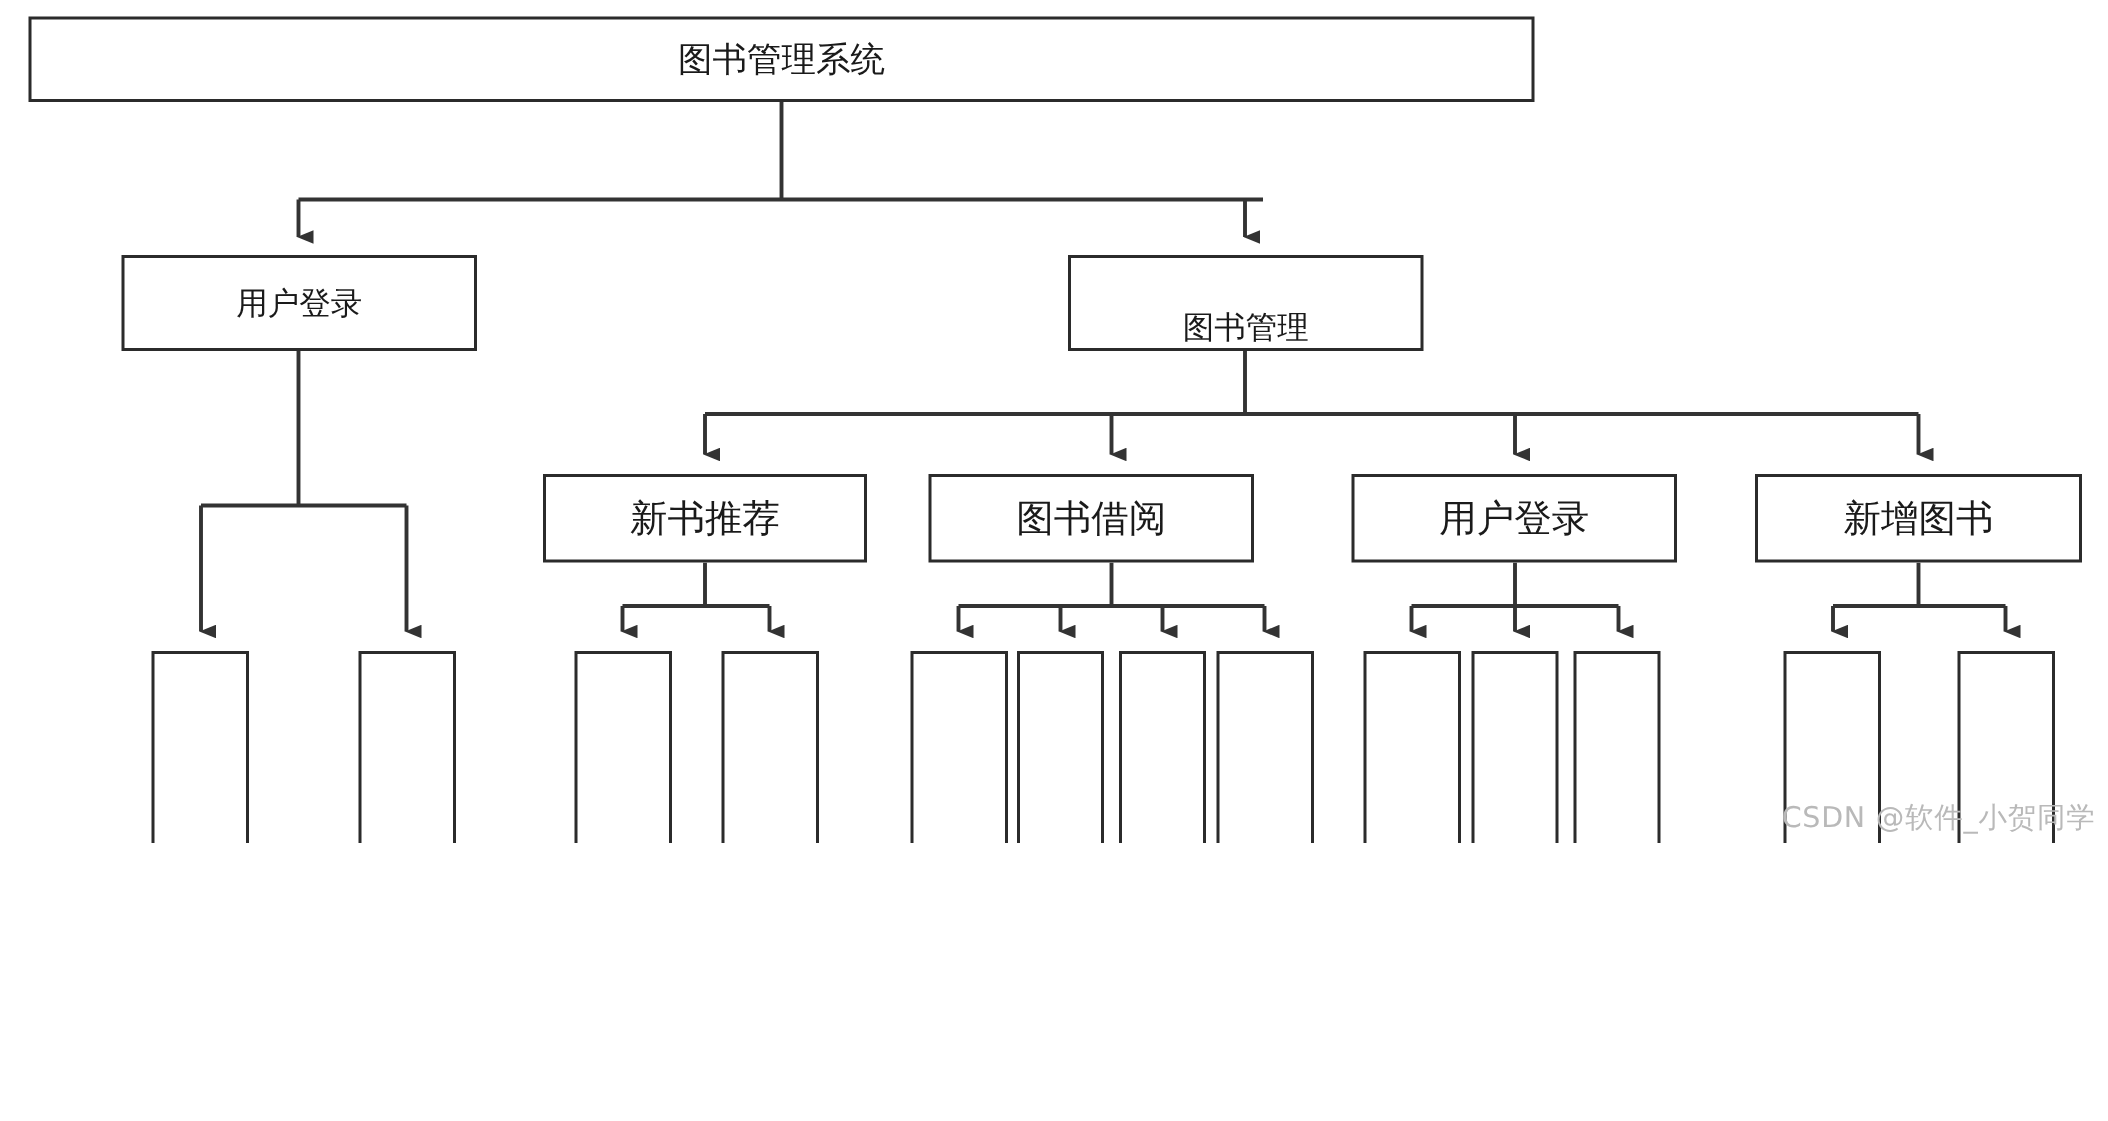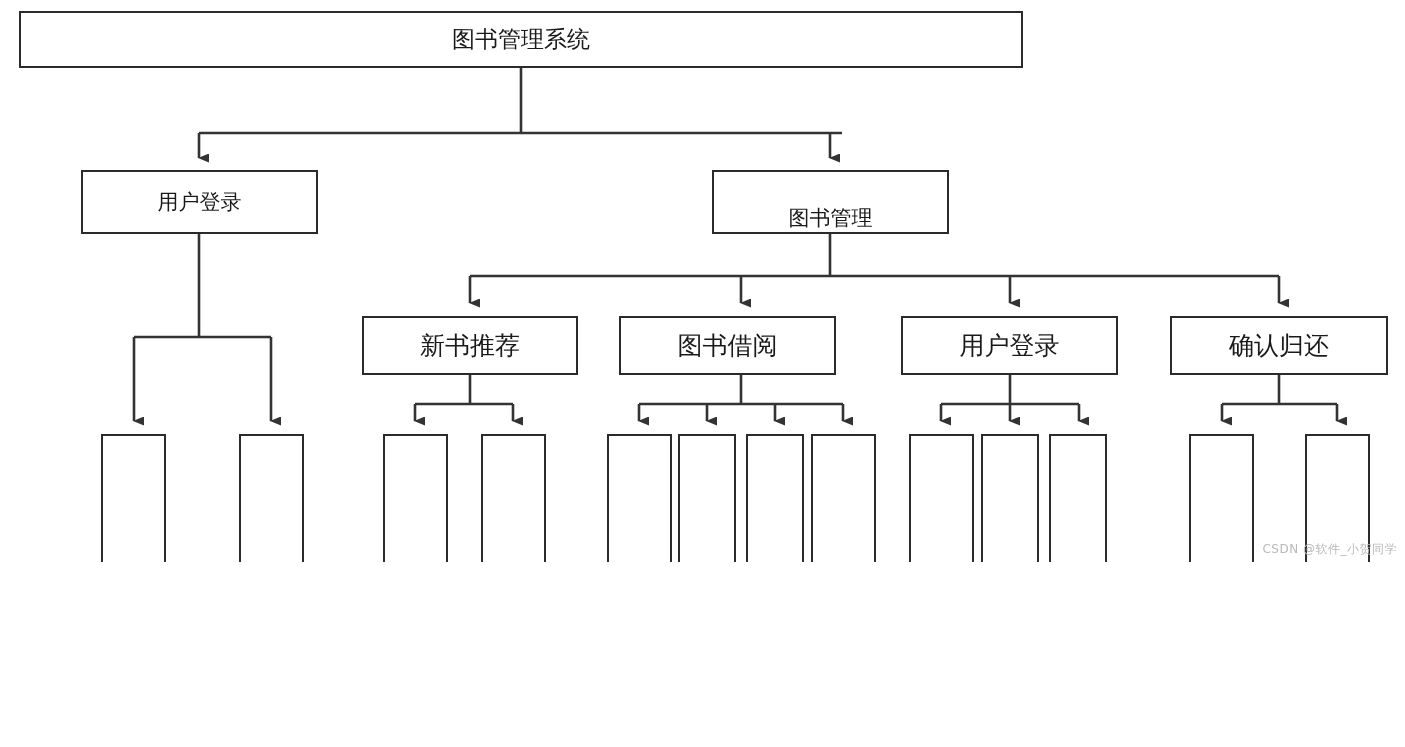--- a/index.html
+++ b/index.html
@@ -62,21 +62,21 @@
     text-align: center;
   }
   .node .htext {
     white-space: nowrap;
   }
   
   #watermark {
     position: absolute;
     right: 8px;
     bottom: 4px;
-    font-size: 12px;
+    font-size: 19px;
     color: #b9b9b9;
     white-space: nowrap;
     letter-spacing: 0.5px;
   }
 </style>
 </head>
 <body>
 
 <div id="diagram-canvas">
 
@@ -148,21 +148,21 @@
 
   <div class="node level3" style="left:619px; top:316px; width:217px; height:59px;">
     <span class="htext">图书借阅</span>
   </div>
 
   <div class="node level3" style="left:901px; top:316px; width:217px; height:59px;">
     <span class="htext">用户登录</span>
   </div>
 
   <div class="node level3" style="left:1170px; top:316px; width:218px; height:59px;">
-    <span class="htext">确认归还</span>
+    <span class="htext">新增图书</span>
   </div>
 
   <div class="node leaf" style="left:101px; top:434px; width:65px; height:301px;">
     <span class="vtext">用户登录</span>
   </div>
 
   <div class="node leaf" style="left:239px; top:434px; width:65px; height:301px;">
     <span class="vtext">注销登录</span>
   </div>
 

